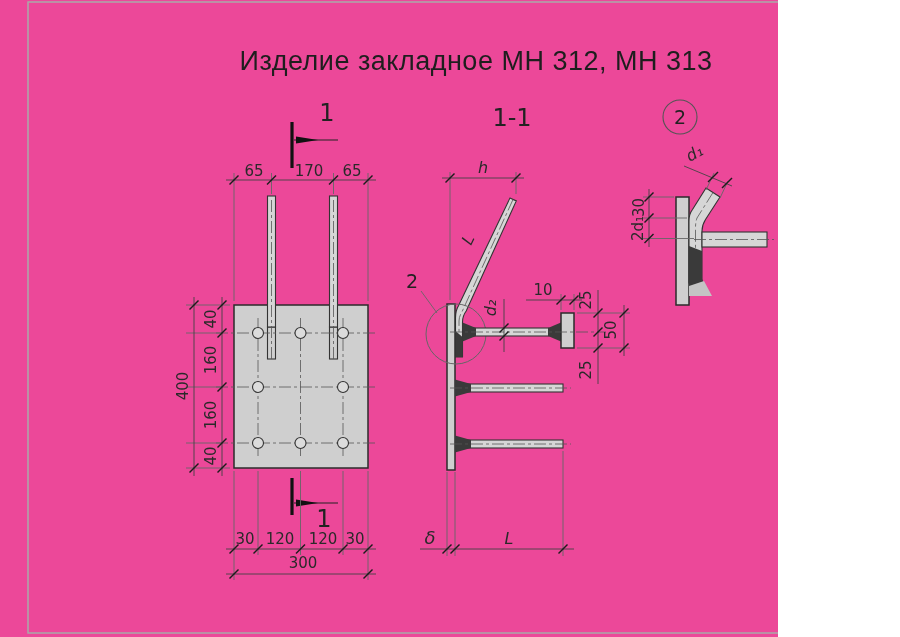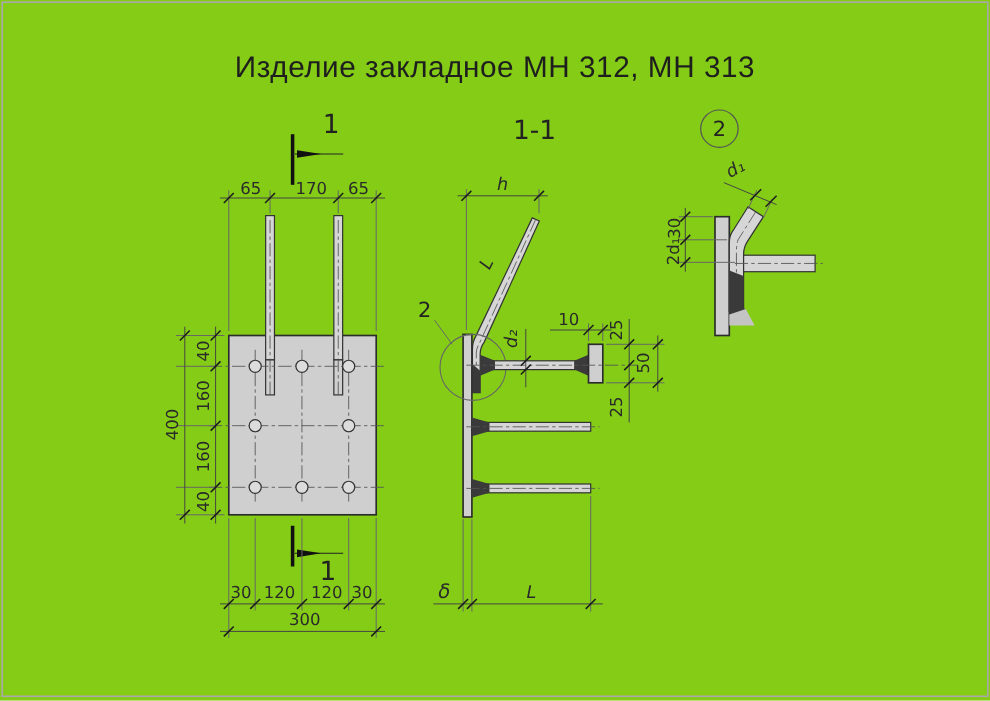--- a/index.html
+++ b/index.html
@@ -1,17 +1,17 @@
 <!DOCTYPE html>
 <html><head>
 <meta charset="utf-8">
 <style>
   html,body{margin:0;padding:0;background:#fff;}
-  .page{position:relative;width:900px;height:637px;background:#84cc16;overflow:hidden;
-        font-family:"Liberation Sans",sans-serif;}
+  .page{position:relative;width:752px;height:637px;background:#ec4899;overflow:hidden;
+        font-family:"Liberation Sans",sans-serif;padding-left:26px;}
   svg{display:block;}
   
   .outline{fill:#cfcfcf;stroke:#2b2b2b;stroke-width:1.5;}
   .bar{fill:#d6d6d6;stroke:#333;stroke-width:1.1;}
   .hole{fill:#dcdcdc;stroke:#333;stroke-width:1.1;}
   .slot{fill:none;stroke:#333;stroke-width:1.1;}
   .weld{fill:#3a3a3a;stroke:none;}
   .thin{stroke:#666;stroke-width:0.9;fill:none;}
   .dimline{stroke:#444;stroke-width:0.9;fill:none;}
   .tick{stroke:#1c1c1c;stroke-width:1.4;}

